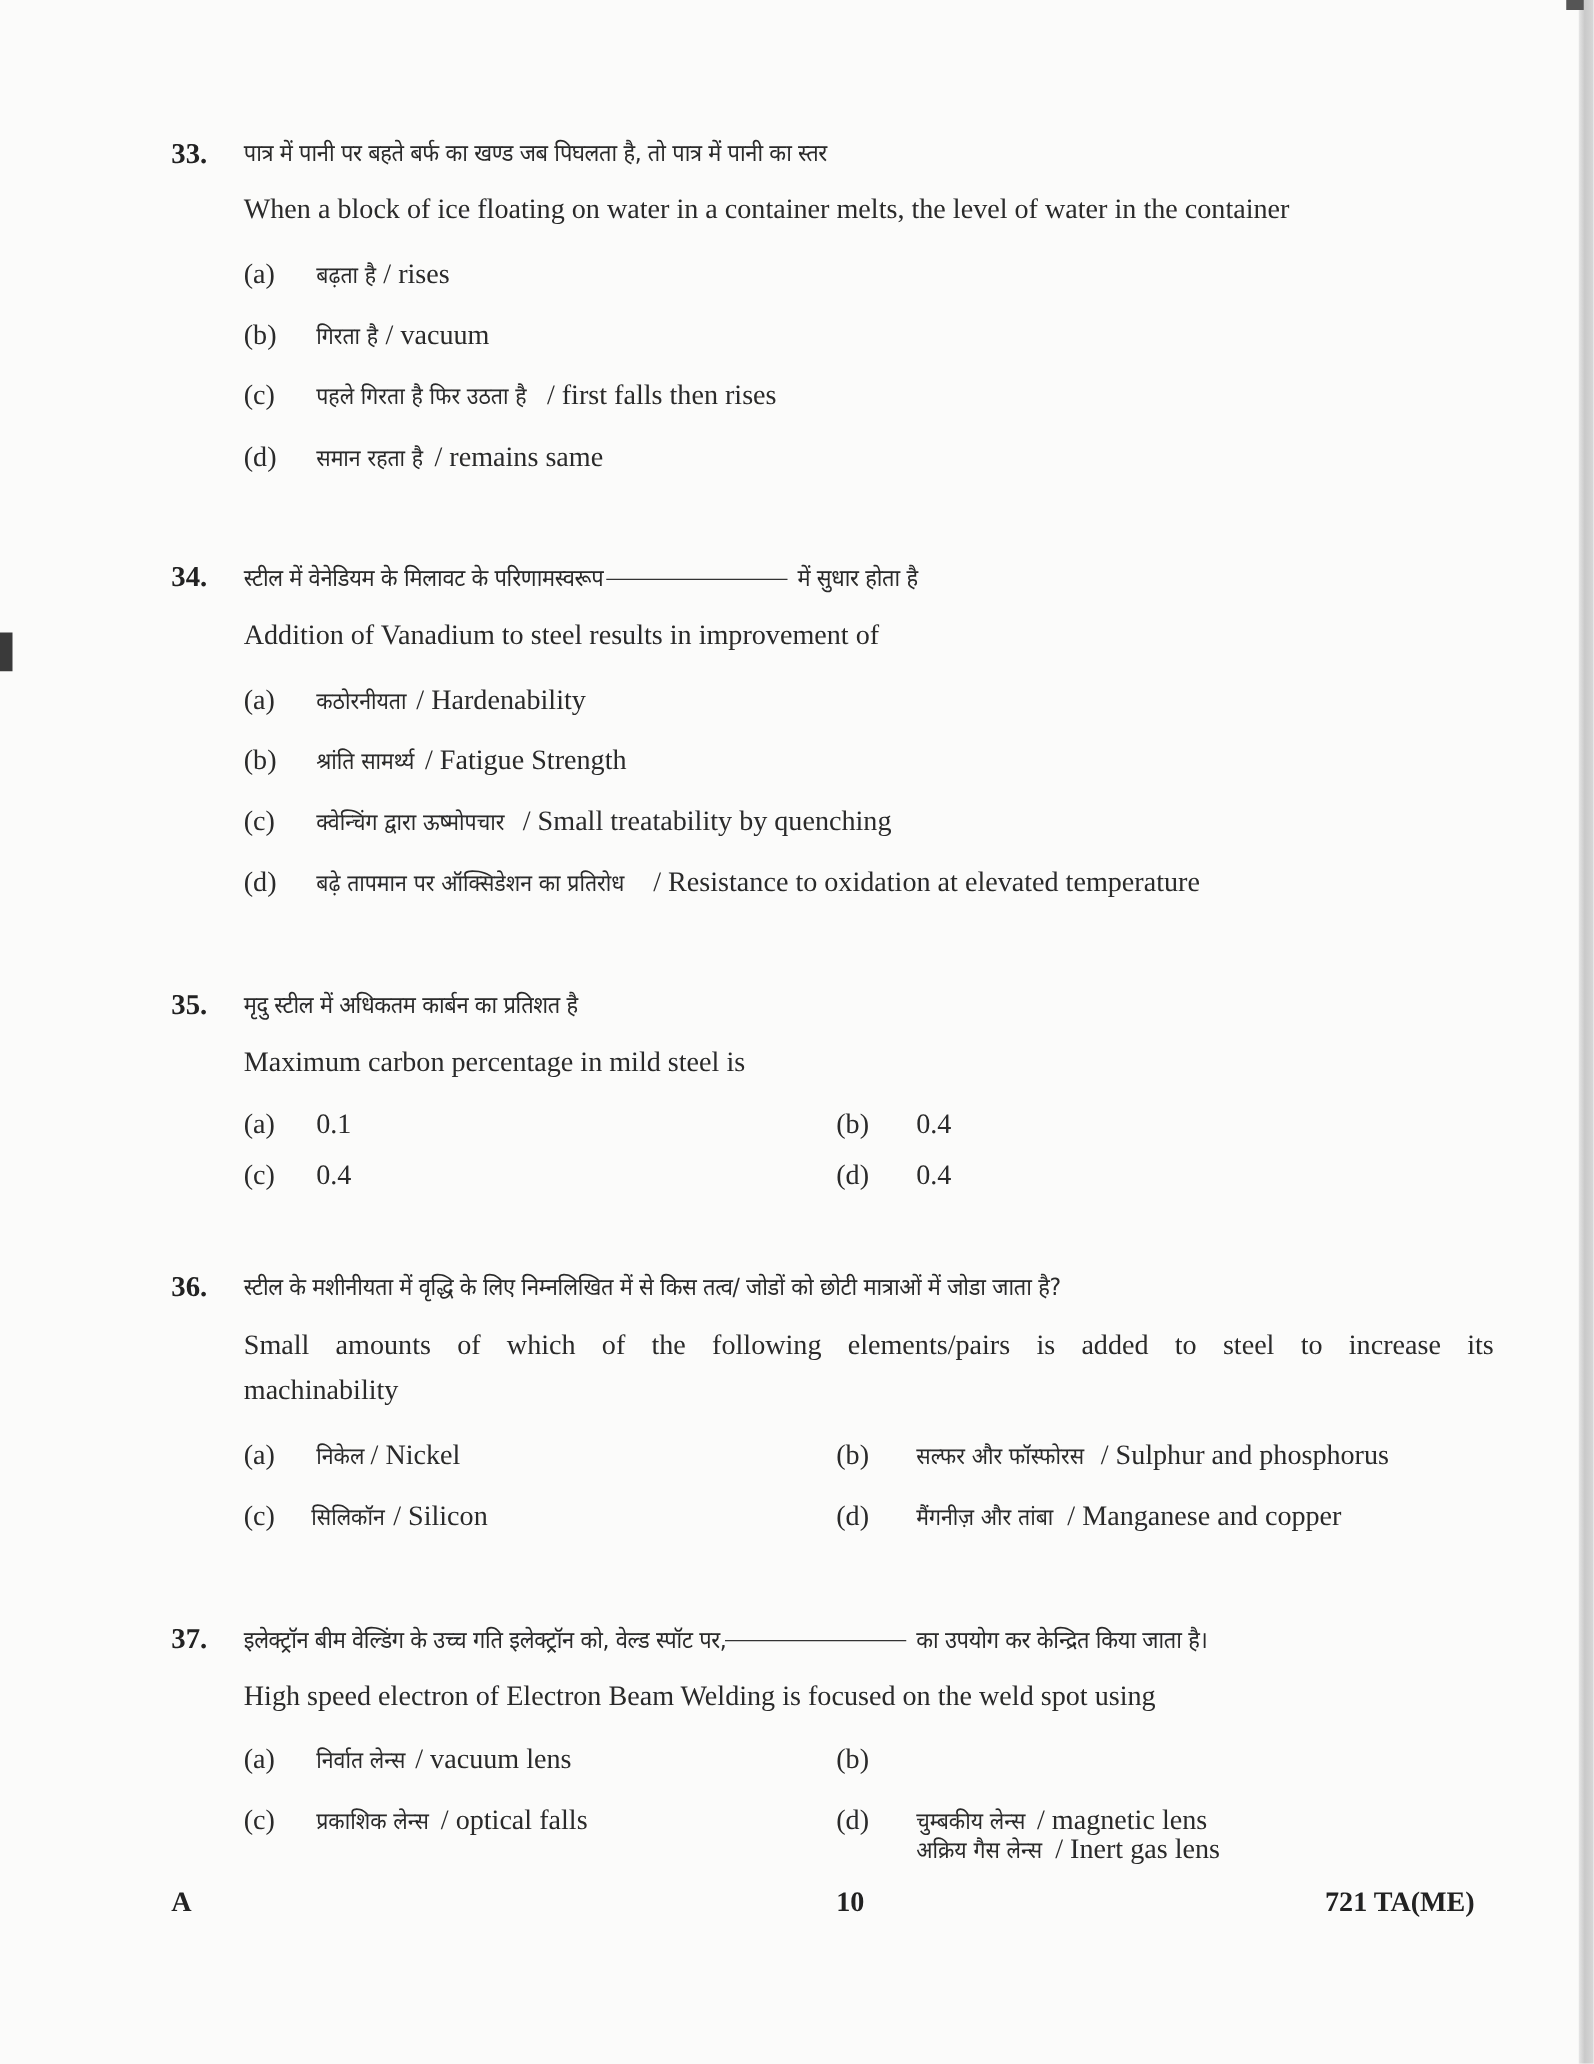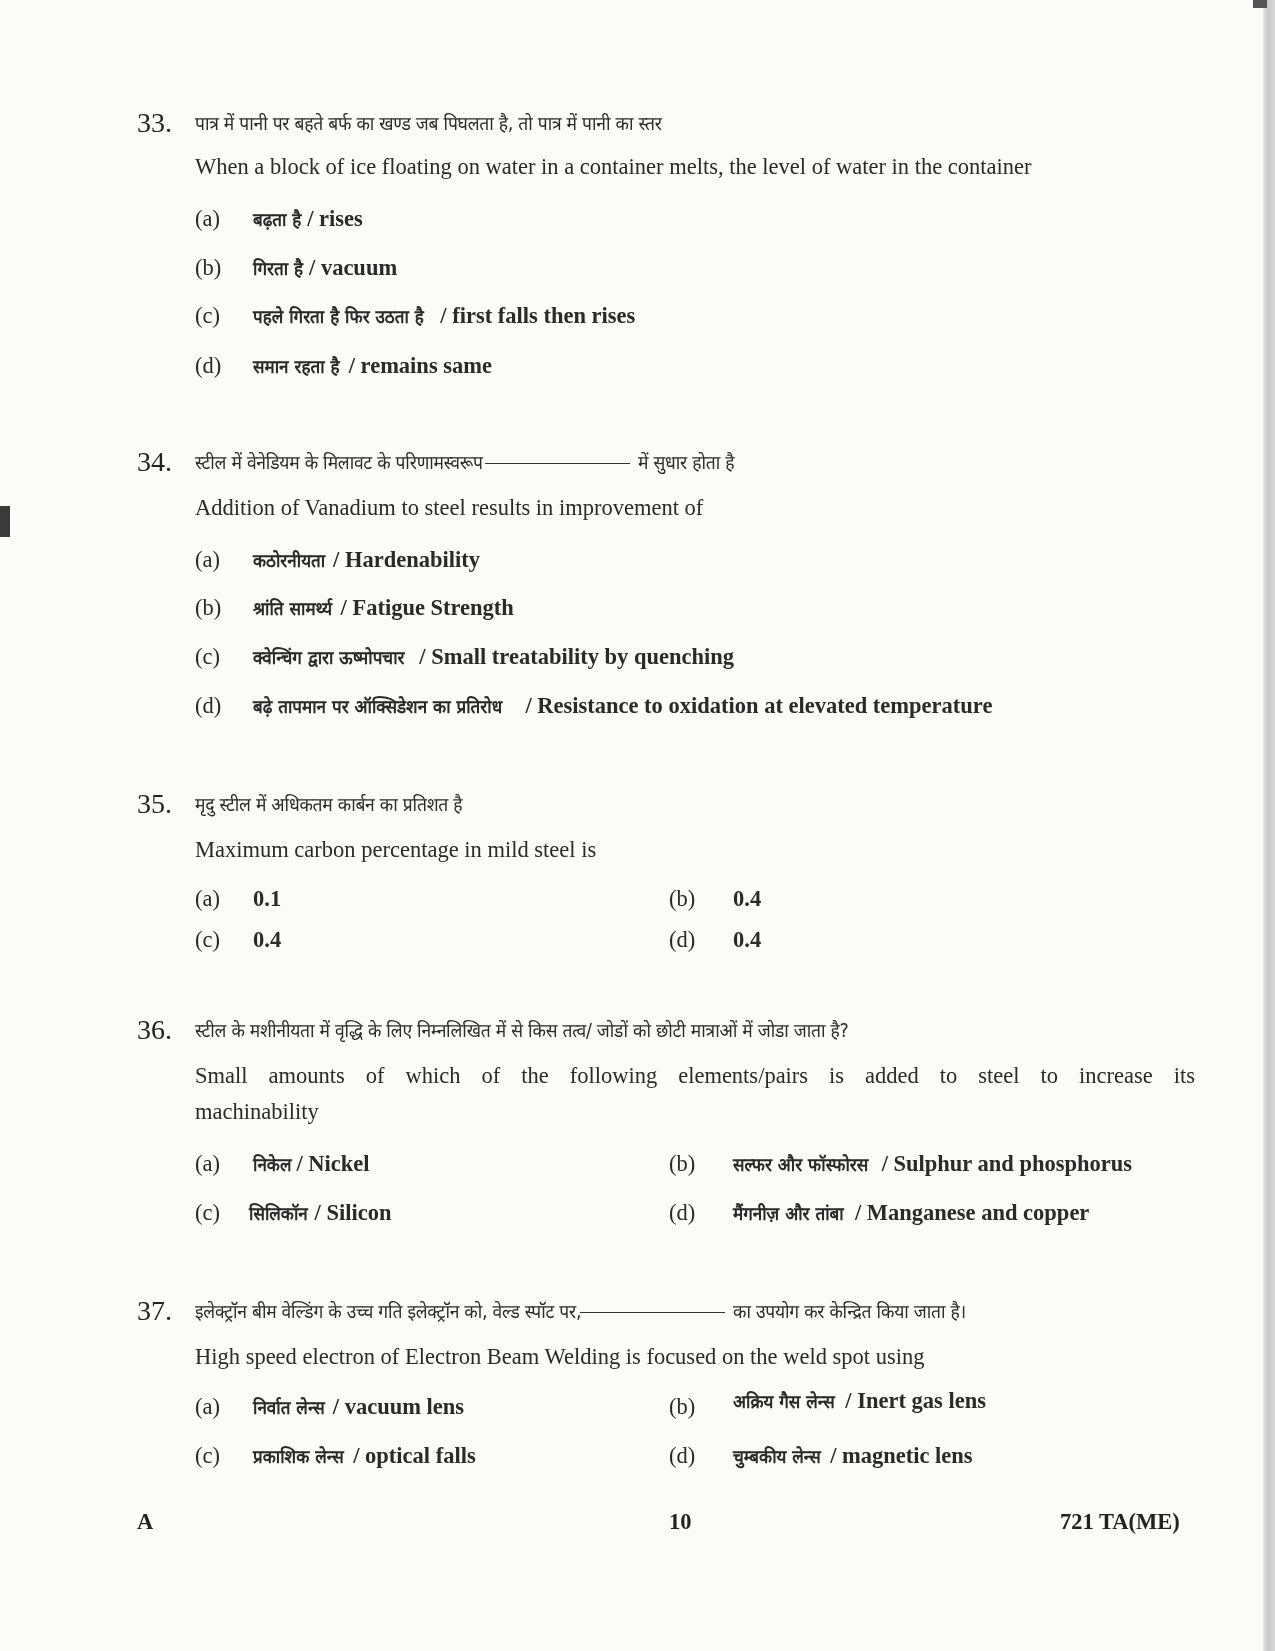--- a/index.html
+++ b/index.html
@@ -14,26 +14,26 @@
     background: linear-gradient(to right, #e6e6e6, #c9c9c9 40%, #d8d8d8);
   }
   .page-edge-top {
     position: absolute; top: 0; right: 8px; width: 14px; height: 8px; background: #555;
   }
   .binding-mark {
     position: absolute; left: 0; top: 506px; width: 10px; height: 31px; background: #3a3a3a;
   }
   .q { position: absolute; left: 0; width: 1275px; }
   .line { position: absolute; white-space: nowrap; font-size: 22.5px; line-height: 28px; }
-  .qnum { left: 137px; font-weight: normal; font-size: 28px; color: #222; }
+  .qnum { left: 137px; font-weight: bold; font-size: 23px; color: #222; }
   .hi { font-family: "DejaVu Sans", sans-serif; font-size: 19px; letter-spacing: -0.3px; transform: scaleX(0.92); transform-origin: left center; }
   .en { left: 195px; }
   .justified { left: 195px; width: 1000px; text-align: justify; text-align-last: justify; white-space: normal; }
   .opt-label { position: absolute; font-size: 22.5px; line-height: 28px; }
-  .opt-text { position: absolute; font-size: 22.5px; line-height: 28px; white-space: nowrap; font-weight: bold; }
+  .opt-text { position: absolute; font-size: 22.5px; line-height: 28px; white-space: nowrap; }
   .opt-text .hi-part { font-family: "DejaVu Sans", sans-serif; font-size: 18.5px; display: inline-block; transform: scaleX(0.92); transform-origin: left center; margin-right: -4px; }
   .blank { display: inline-block; width: 145px; border-bottom: 1.5px solid #333; vertical-align: middle; margin: 0 2px; height: 0; }
   .footer { position: absolute; top: 1508px; font-size: 22.5px; font-weight: bold; line-height: 28px; color: #222; }
 </style>
 </head>
 <body>
 
 <div class="page-edge"></div>
 <div class="page-edge-top"></div>
 <div class="binding-mark"></div>
@@ -116,21 +116,21 @@
   <span class="line" style="top:1297px;left:195px">
     <span class="hi" style="display:inline-block;margin-right:-42px">इलेक्ट्रॉन बीम वेल्डिंग के उच्च गति इलेक्ट्रॉन को, वेल्ड स्पॉट पर,</span>
     <span class="blank"></span>
     <span class="hi" style="display:inline-block">का उपयोग कर केन्द्रित किया जाता है।</span>
   </span>
   <span class="line en" style="top:1343px">High speed electron of Electron Beam Welding is focused on the weld spot using</span>
 
   <span class="opt-label" style="top:1393px;left:195px">(a)</span>
   <span class="opt-text" style="top:1393px;left:253px"><span class="hi-part">निर्वात लेन्स</span> <span>/ vacuum lens</span></span>
   <span class="opt-label" style="top:1393px;left:669px">(b)</span>
-  <span class="opt-text" style="top:1387px;left:733px"><span class="hi-part">अक्रिय गैस लेन्स</span> <span>/ Inert gas lens</span></span>
+  <span class="opt-text" style="top:1465px;left:733px"><span class="hi-part">अक्रिय गैस लेन्स</span> <span>/ Inert gas lens</span></span>
 
   <span class="opt-label" style="top:1442px;left:195px">(c)</span>
   <span class="opt-text" style="top:1442px;left:253px"><span class="hi-part">प्रकाशिक लेन्स</span> <span>/ optical falls</span></span>
   <span class="opt-label" style="top:1442px;left:669px">(d)</span>
   <span class="opt-text" style="top:1442px;left:733px"><span class="hi-part">चुम्बकीय लेन्स</span> <span>/ magnetic lens</span></span>
 </div>
 
 <span class="footer" style="left:137px">A</span>
 <span class="footer" style="left:669px">10</span>
 <span class="footer" style="left:1060px">721 TA(ME)</span>

